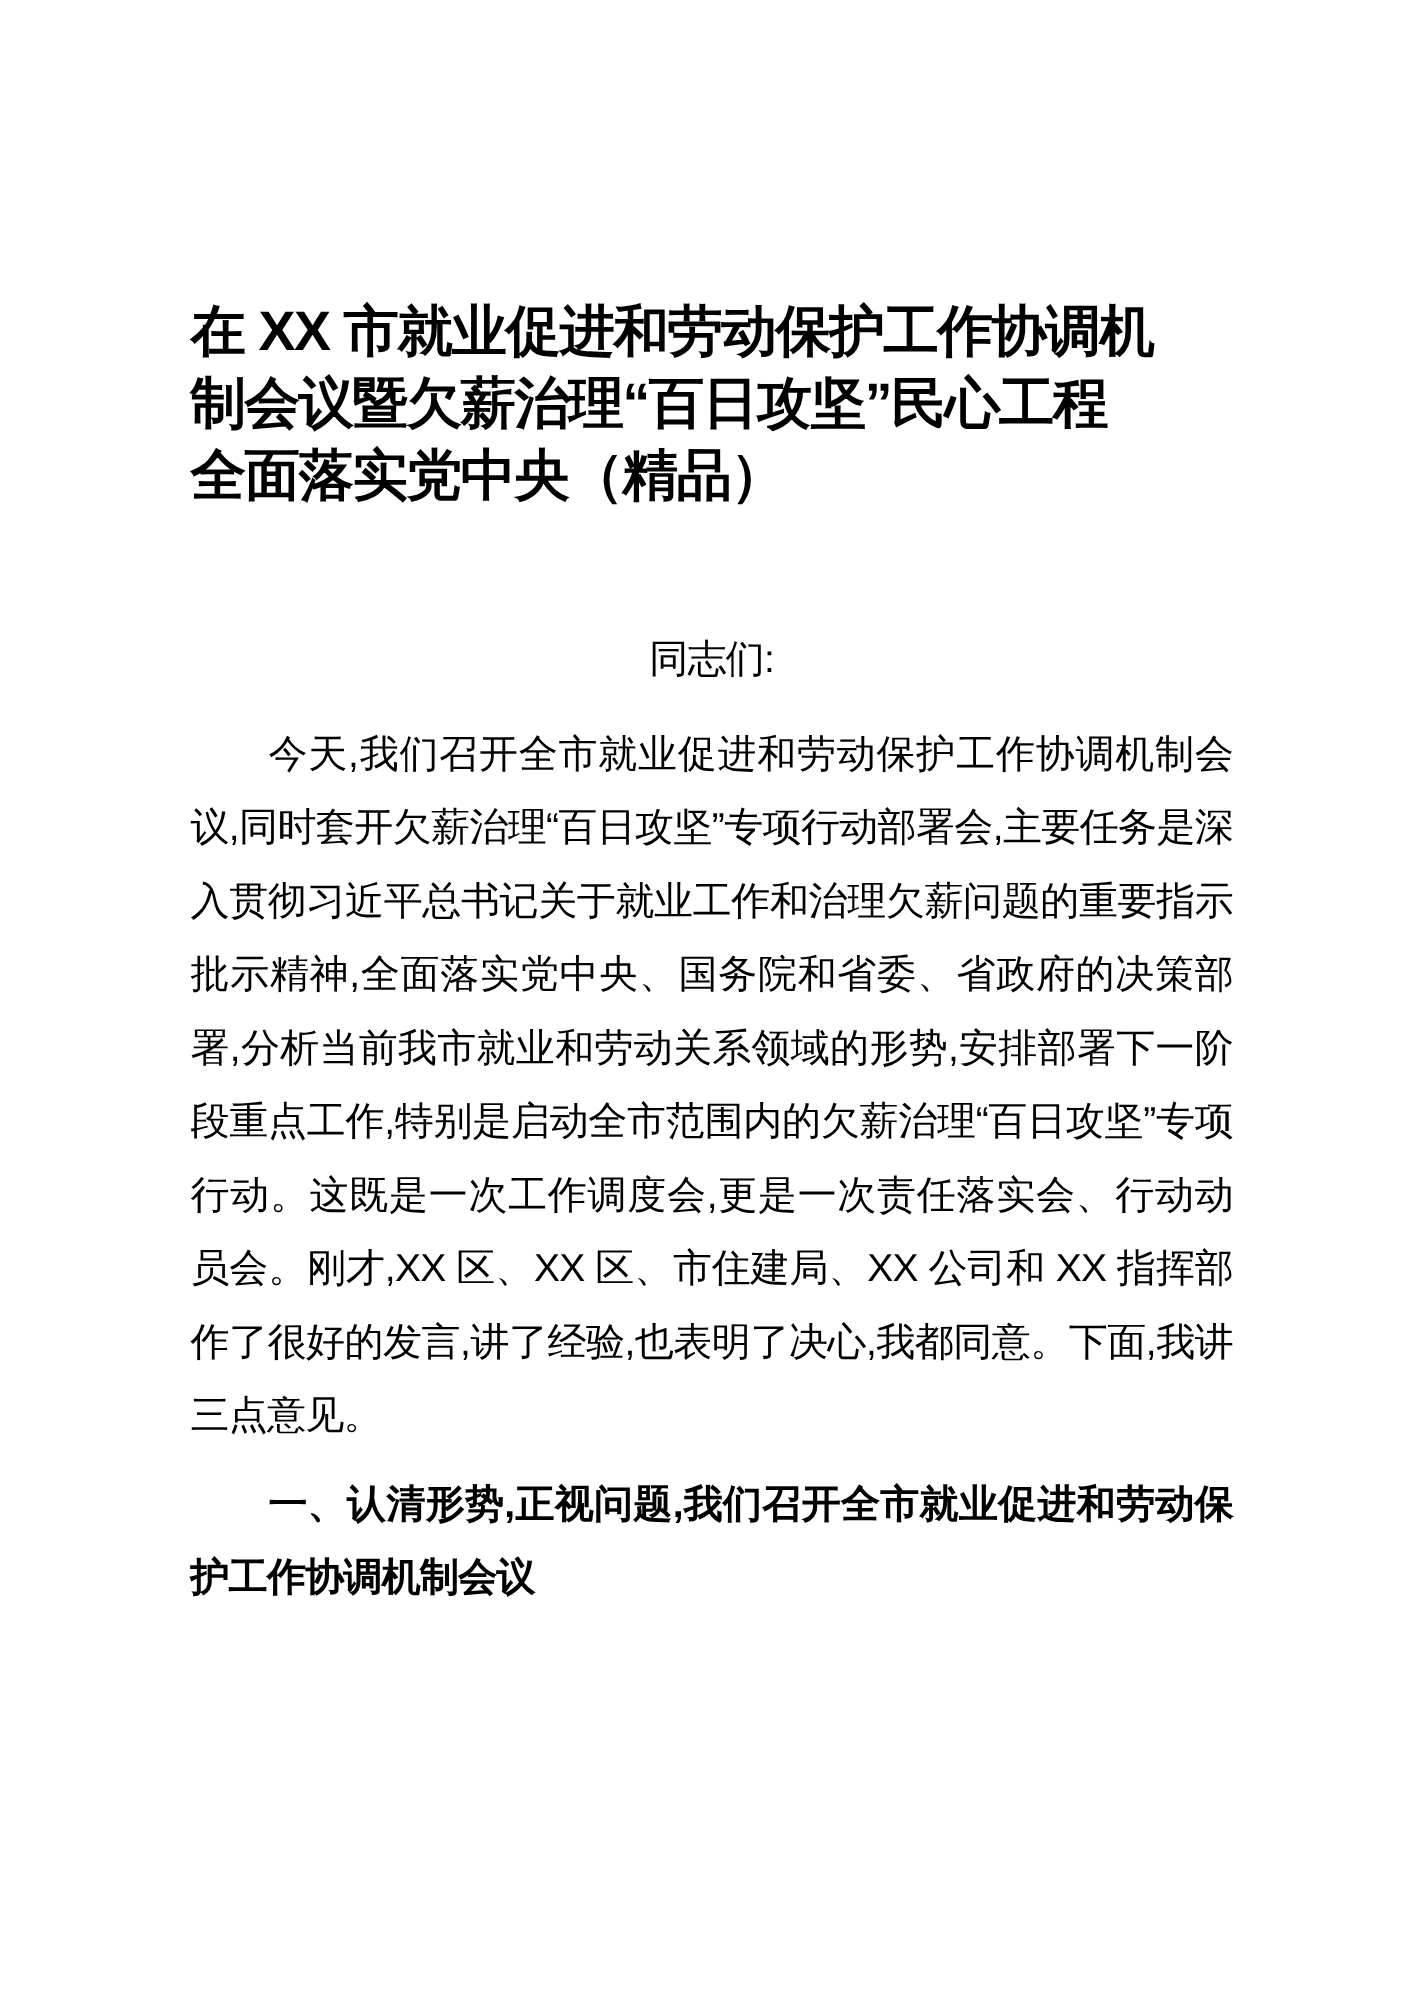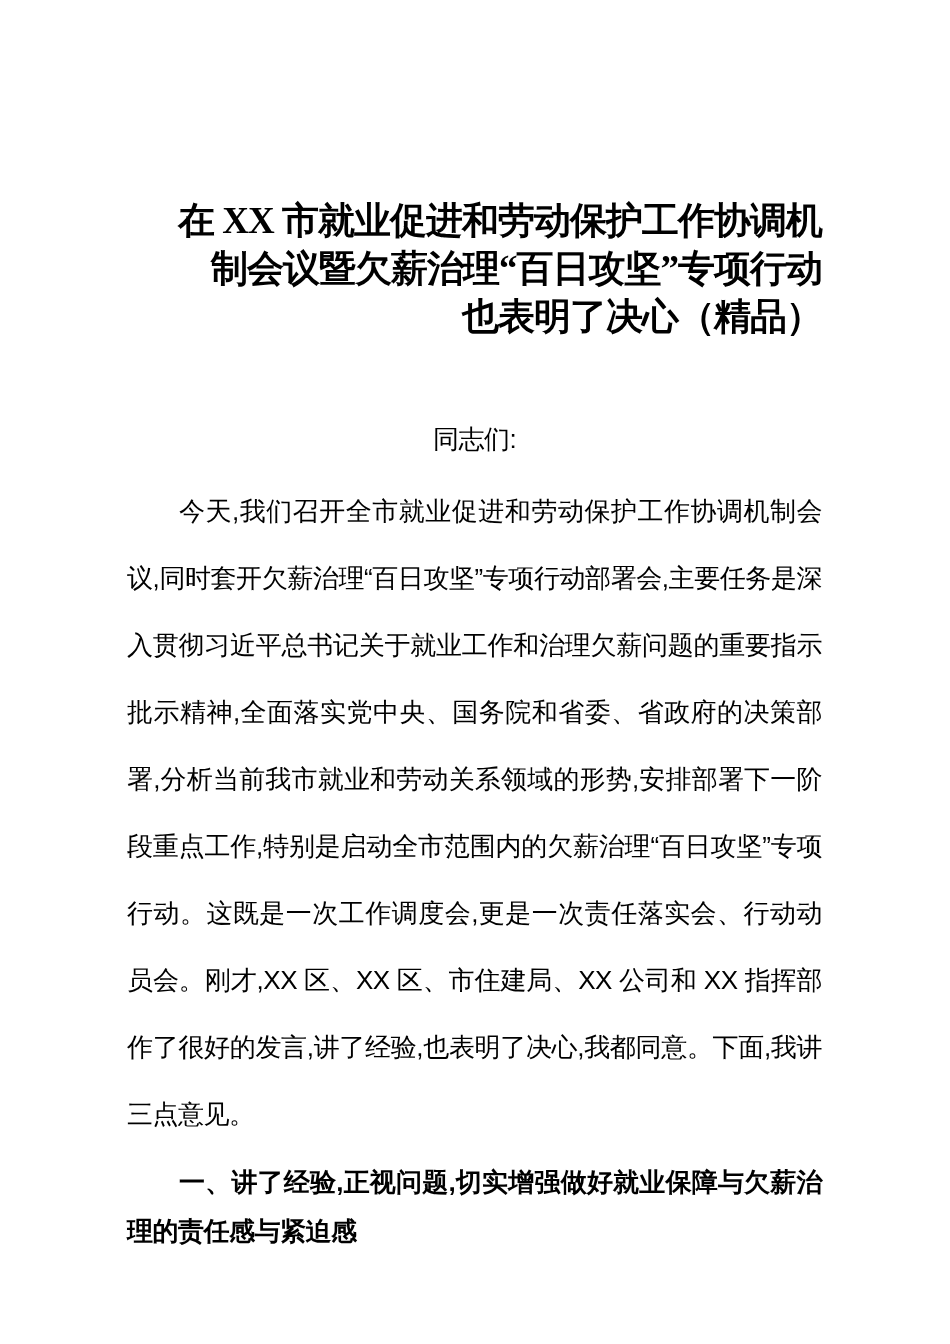--- a/index.html
+++ b/index.html
@@ -12,44 +12,44 @@
     width: 950px;
     height: 1344px;
     margin: 0 auto;
     background: #ffffff;
     color: #000000;
     box-sizing: border-box;
     padding: 197px 128px 0 127px;
     overflow: hidden;
   }
   .doc-title {
-    font-family: Liberation Serif, serif;
+    font-family: Liberation Sans, sans-serif;
     font-weight: bold;
     font-size: 37px;
     line-height: 48px;
     letter-spacing: -1px;
-    text-align: right;
+    text-align: left;
     margin: 0 0 74px 0;
   }
   .doc-title .title-line {
     display: block;
     white-space: nowrap;
   }
   .salutation {
     font-family: "Liberation Sans", "DejaVu Sans", sans-serif;
     font-size: 26px;
     line-height: 49px;
     letter-spacing: -0.5px;
     margin: 0 0 14px 0;
     text-align: center;
   }
   .para {
     font-family: "Liberation Sans", "DejaVu Sans", sans-serif;
     font-size: 26px;
-    line-height: 67px;
+    line-height: 49px;
     letter-spacing: -0.5px;
     margin: 0 0 10px 0;
     text-align: justify;
     text-justify: inter-ideograph;
   }
   .indent {
     text-indent: 2em;
   }
   .heading {
     font-family: "Liberation Sans", "DejaVu Sans", sans-serif;
@@ -62,24 +62,24 @@
     text-justify: inter-ideograph;
   }
 </style>
 </head>
 <body>
 
 <div class="page">
 
   <h1 class="doc-title">
     <span class="title-line">在 XX 市就业促进和劳动保护工作协调机</span>
-    <span class="title-line">制会议暨欠薪治理“百日攻坚”专项行动</span>
-    <span class="title-line">也表明了决心（精品）</span>
+    <span class="title-line">制会议暨欠薪治理“百日攻坚”民心工程</span>
+    <span class="title-line">全面落实党中央（精品）</span>
   </h1>
 
   <p class="salutation">同志们:</p>
 
   <p class="para indent">今天,我们召开全市就业促进和劳动保护工作协调机制会议,同时套开欠薪治理“百日攻坚”专项行动部署会,主要任务是深入贯彻习近平总书记关于就业工作和治理欠薪问题的重要指示批示精神,全面落实党中央、国务院和省委、省政府的决策部署,分析当前我市就业和劳动关系领域的形势,安排部署下一阶段重点工作,特别是启动全市范围内的欠薪治理“百日攻坚”专项行动。这既是一次工作调度会,更是一次责任落实会、行动动员会。刚才,XX 区、XX 区、市住建局、XX 公司和 XX 指挥部作了很好的发言,讲了经验,也表明了决心,我都同意。下面,我讲三点意见。</p>
 
-  <h2 class="heading indent">一、讲了经验,正视问题,切实增强做好就业保障与欠薪治理的责任感与紧迫感</h2>
+  <h2 class="heading indent">一、认清形势,正视问题,我们召开全市就业促进和劳动保护工作协调机制会议</h2>
 
 
 </div>
 
 </body></html>

